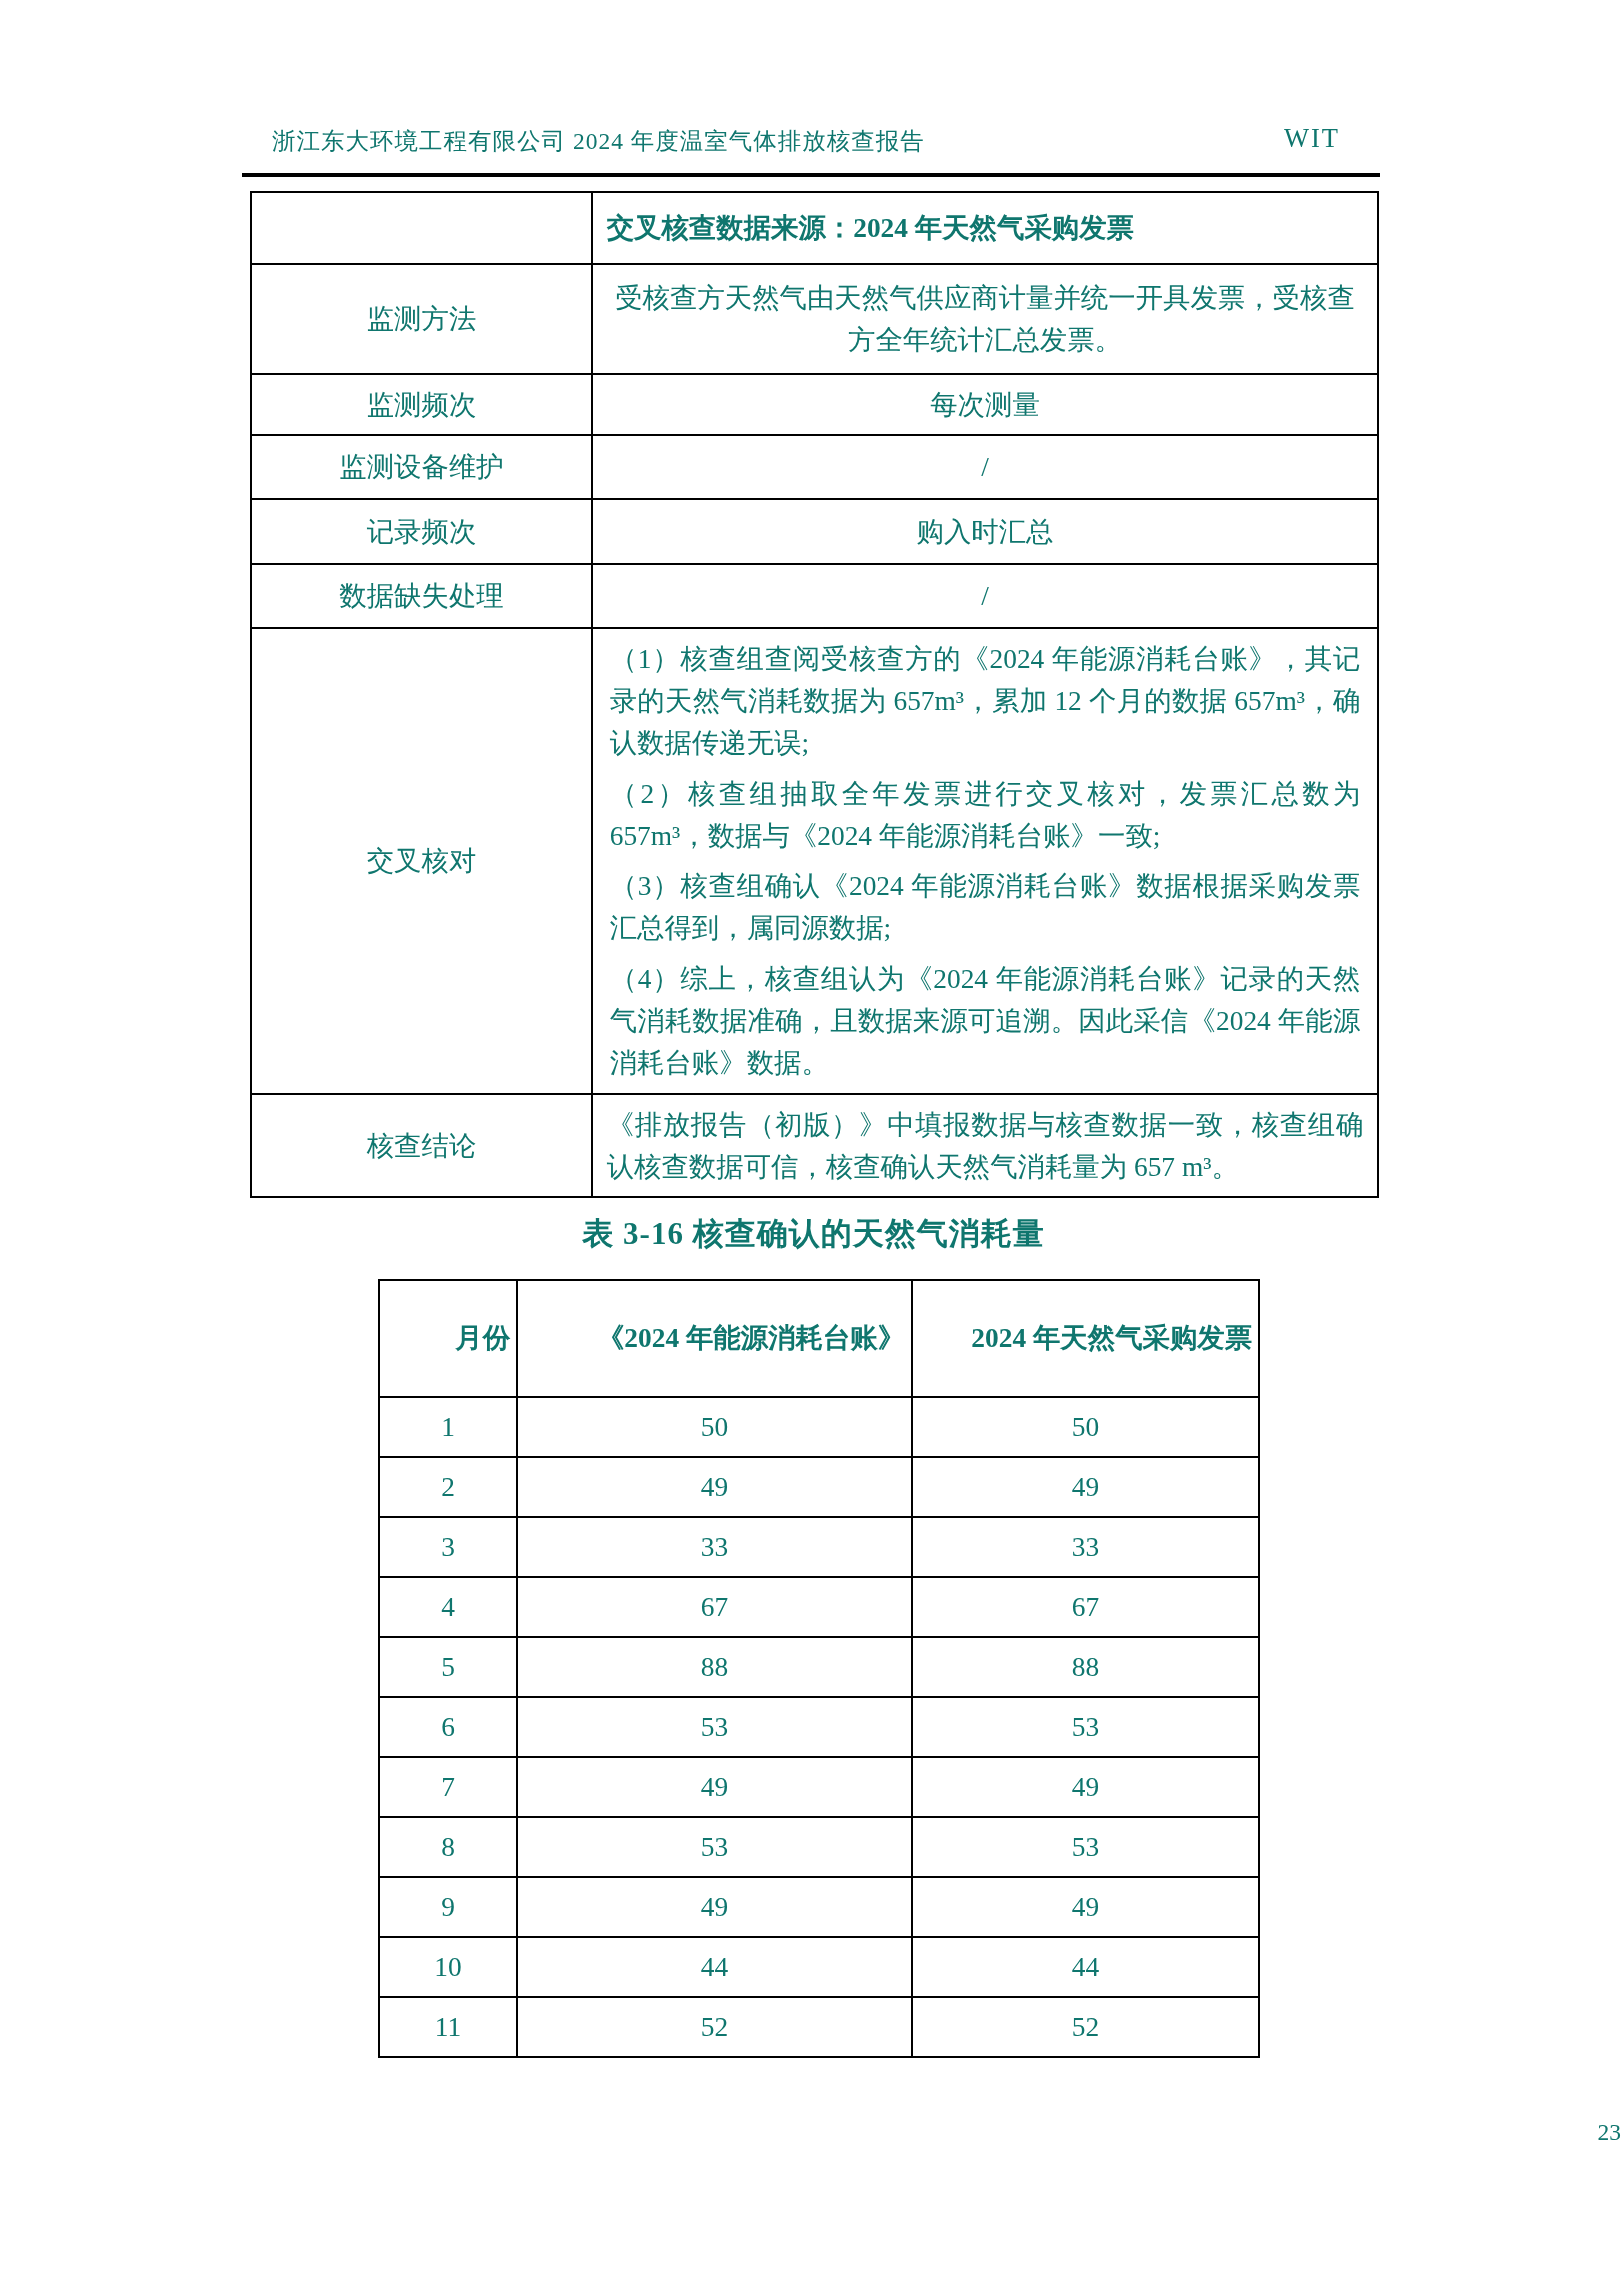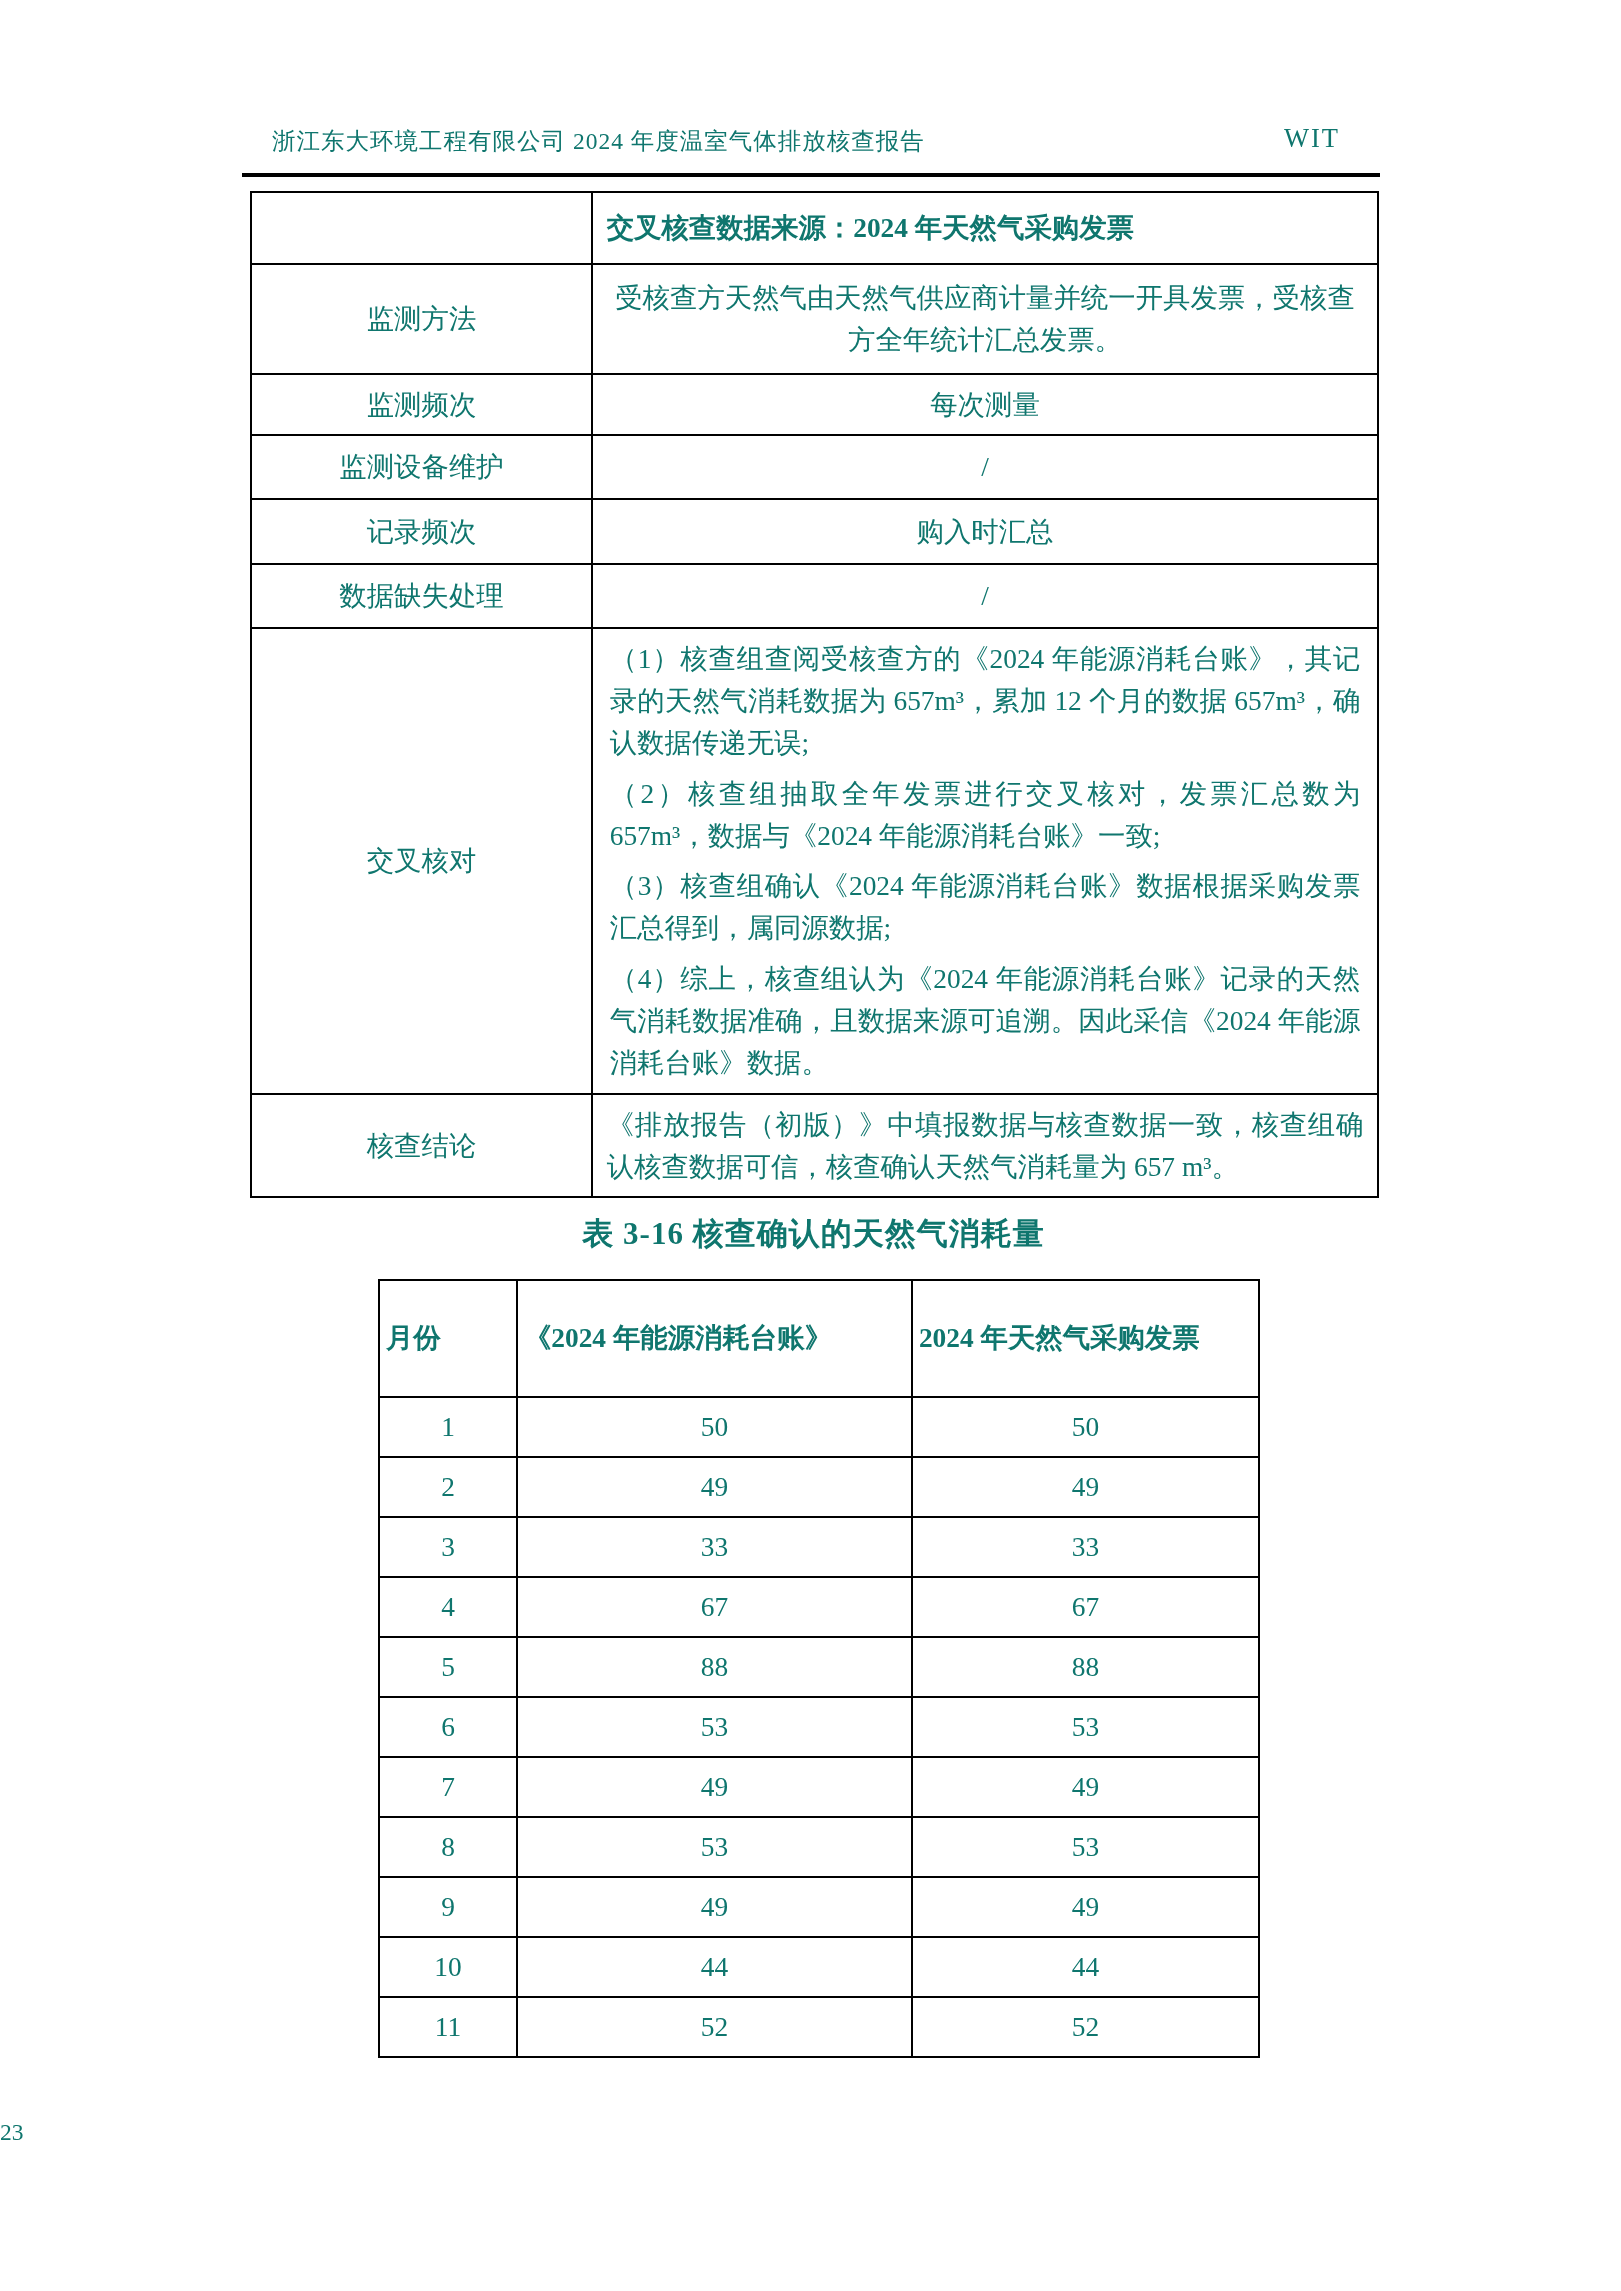--- a/index.html
+++ b/index.html
@@ -49,26 +49,26 @@
   .r6{height:64px;}
   .r7{height:466px;}
   .r8{height:103px;}
   
   .tbl-title{
     position:absolute;left:250px;top:1213px;width:1127px;
     text-align:center;font-size:31px;font-weight:bold;letter-spacing:1px;
   }
   
   .t2{position:absolute;left:378px;top:1279px;width:880px;}
-  .t2 th{font-weight:bold;text-align:left;height:107px;padding:3.9px 5.9px;margin-left:22px;}
+  .t2 th{font-weight:bold;text-align:right;height:107px;padding:3.9px 5.9px;margin-left:22px;}
   .t2 td{text-align:center;height:54px;padding:2px 5.9px;}
   
   .page-num{
     position:absolute;left:0;top:2119px;width:1621px;
-    text-align:left;font-size:23.5px;
+    text-align:right;font-size:23.5px;
   }
 </style>
 </head>
 <body>
 
 <div class="page">
 
   <div class="hdr-title">浙江东大环境工程有限公司 2024 年度温室气体排放核查报告</div>
   <div class="hdr-logo">WIT</div>
   <div class="hdr-rule"></div>

